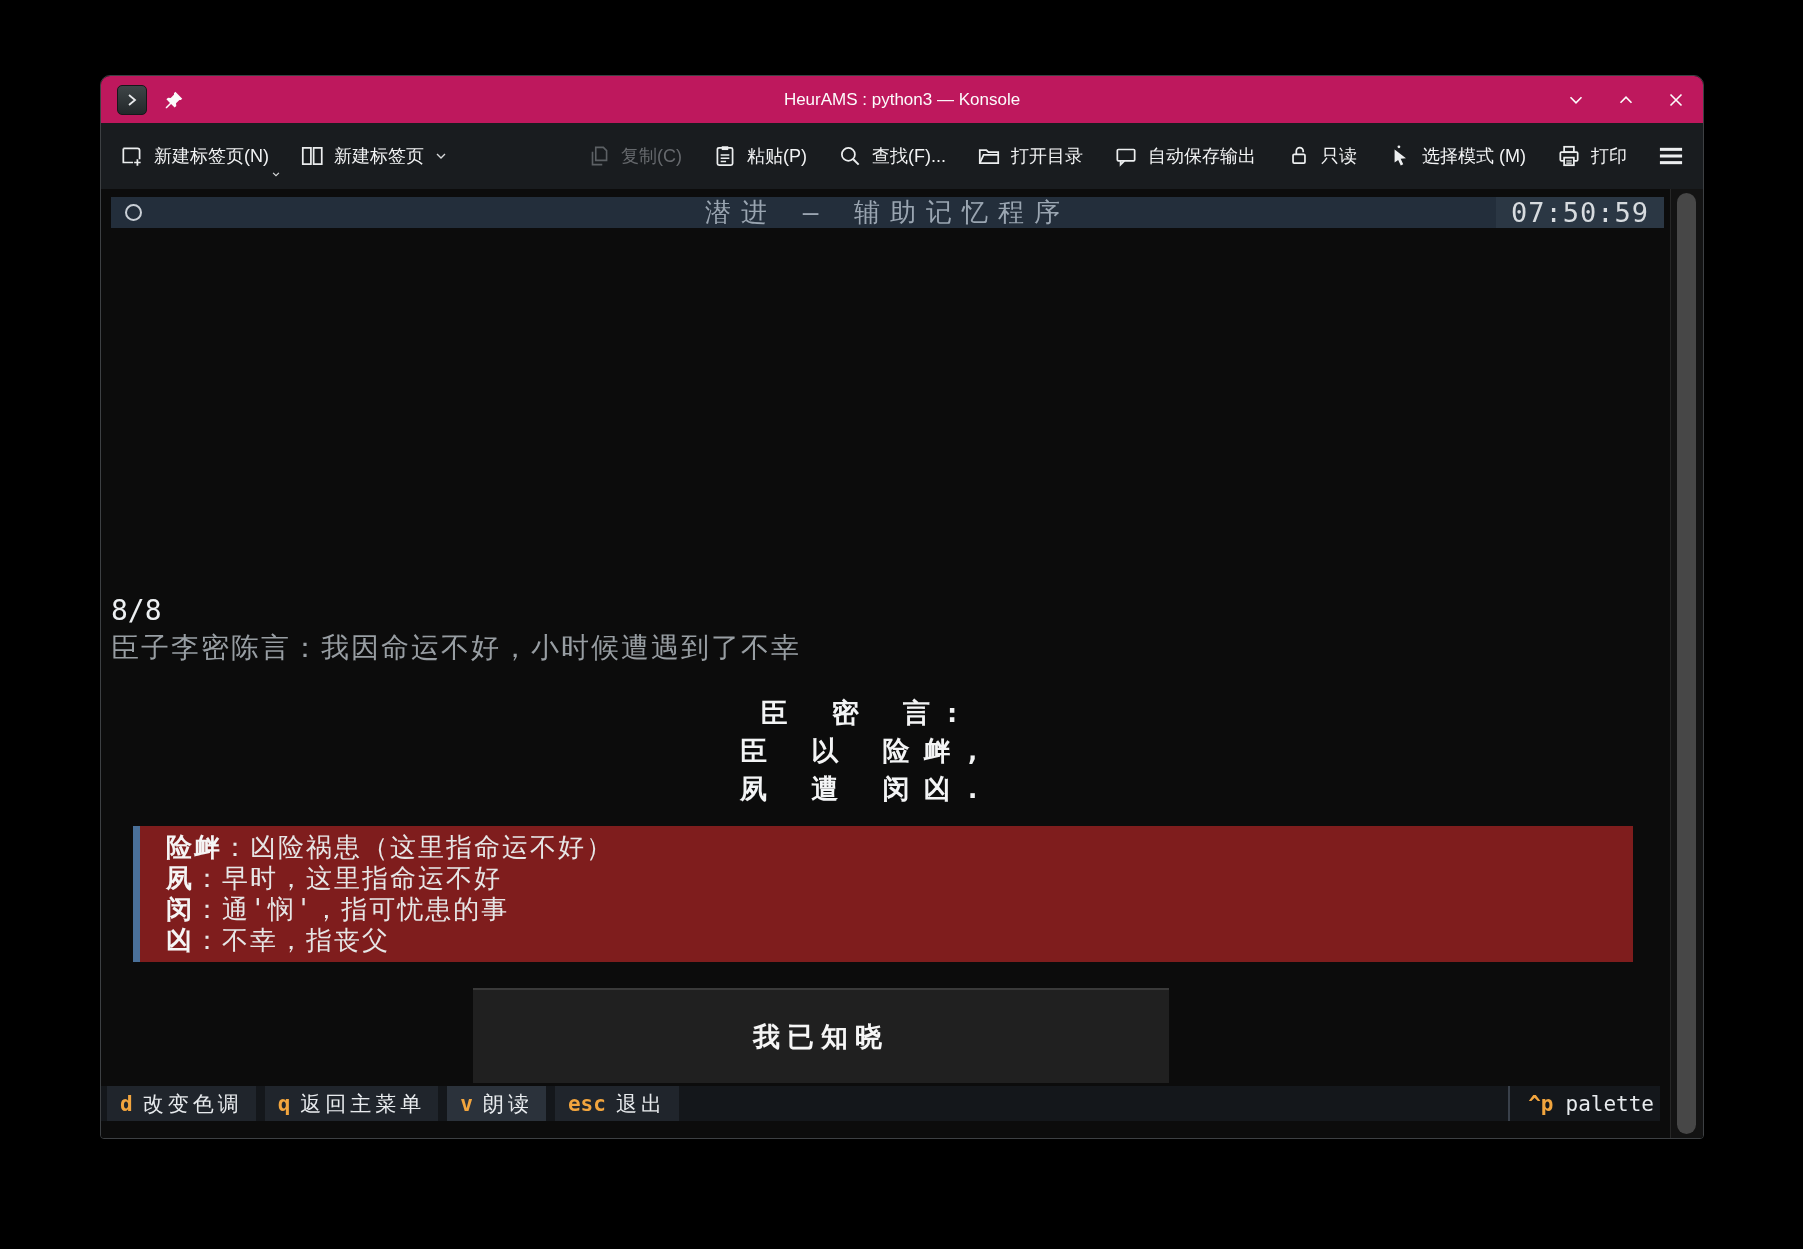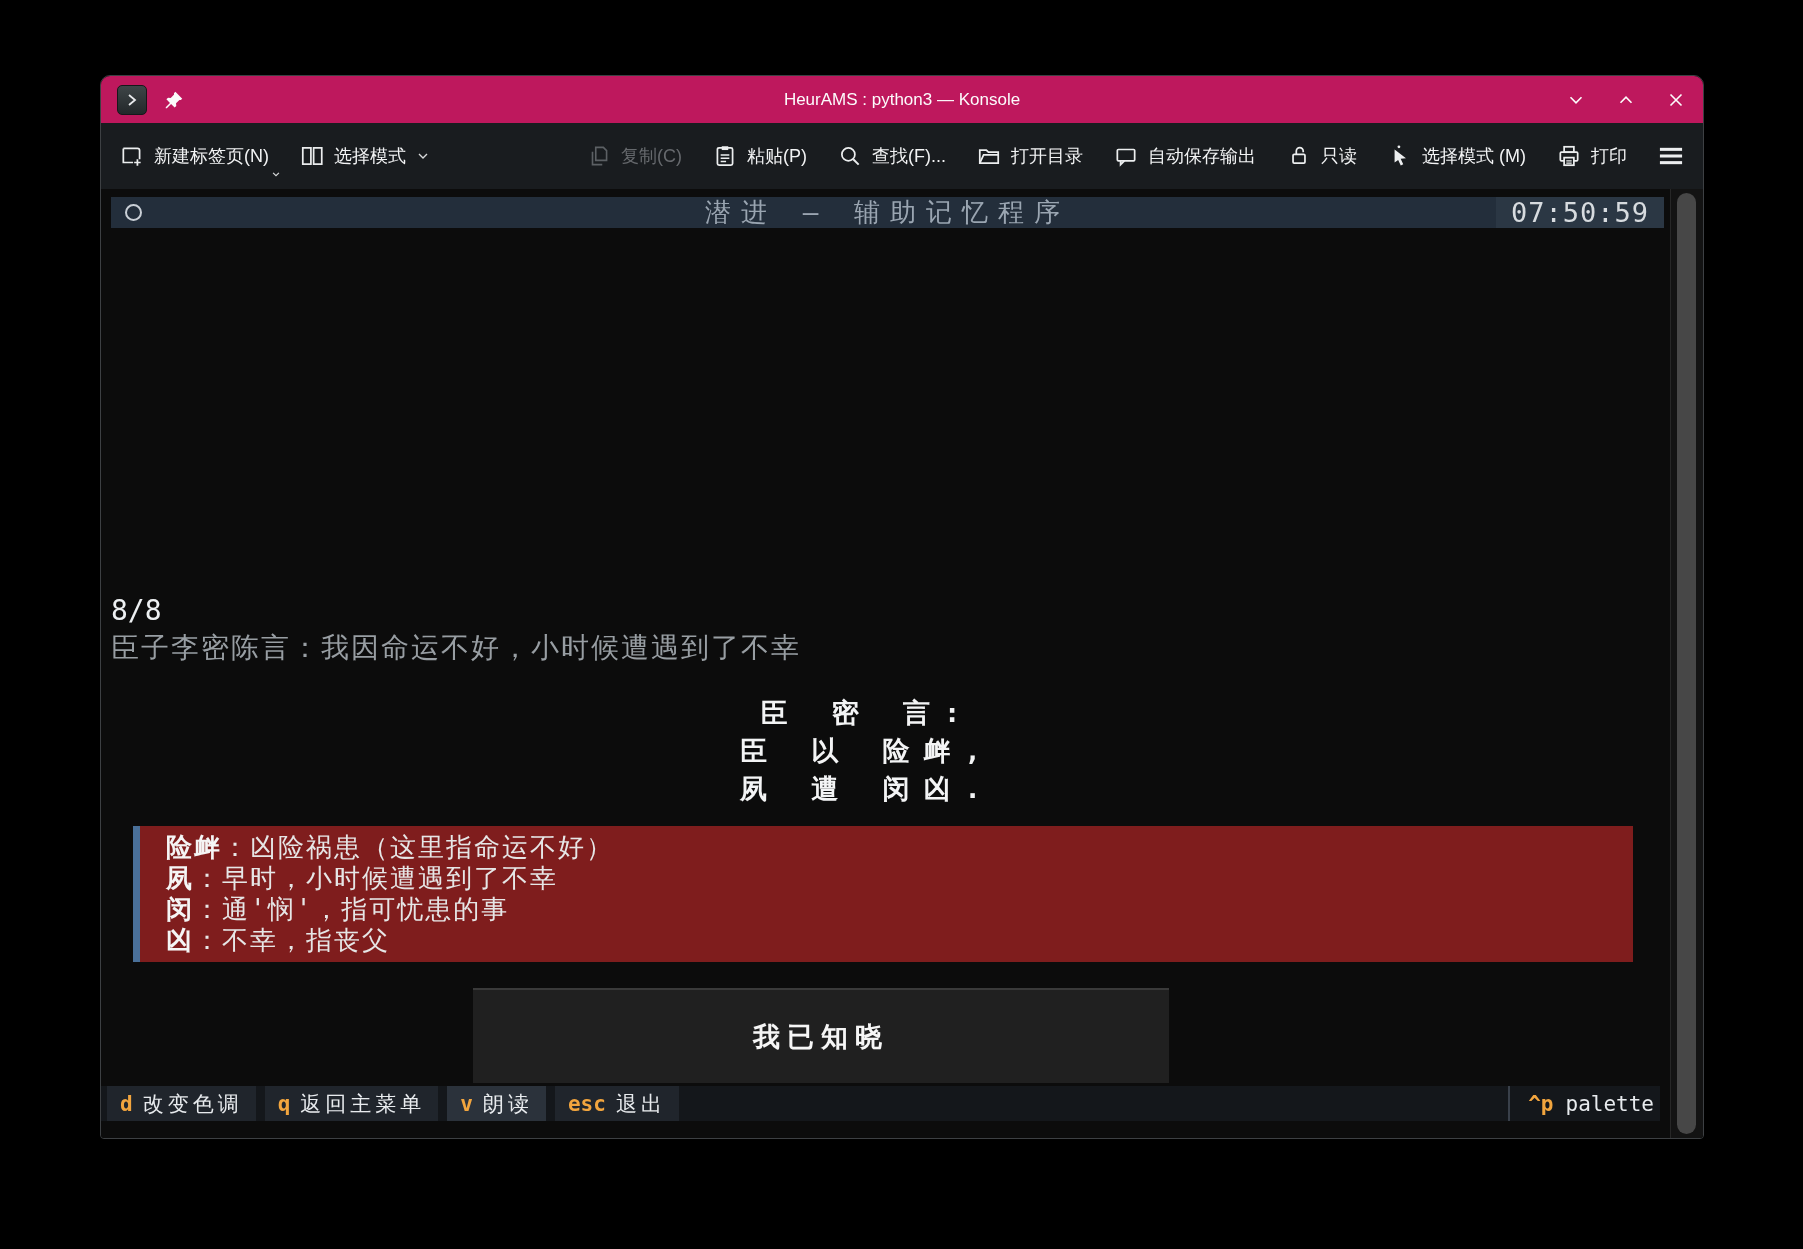--- a/index.html
+++ b/index.html
@@ -170,21 +170,21 @@
             <polyline points="7,10 12,15 17,10" fill="none" stroke="#d8dadb" stroke-width="2"></polyline>
           </svg>
       </span>
     </div>
 
     <div class="tb-item">
       <svg width="26" height="26" viewBox="0 0 24 24">
         <rect x="3.5" y="4.5" width="7.5" height="15" fill="none" stroke="#eceeef" stroke-width="1.6"></rect>
         <rect x="13.5" y="4.5" width="7.5" height="15" fill="none" stroke="#eceeef" stroke-width="1.6"></rect>
       </svg>
-      <span>选择模式</span>
+      <span>新建标签页</span>
       <svg width="16" height="16" viewBox="0 0 24 24">
           <polyline points="6,9 12,15 18,9" fill="none" stroke="#d8dadb" stroke-width="2"></polyline>
         </svg>
     </div>
 
     <div class="tb-spacer"></div>
 
     <div class="tb-item disabled">
       <svg width="26" height="26" viewBox="0 0 24 24">
         <path d="M9 4 h7 l3 3 v9 h-10 z" fill="none" stroke="#5c6064" stroke-width="1.5"></path>
@@ -274,21 +274,21 @@
       <div class="intro">臣子李密陈言：我因命运不好，小时候遭遇到了不幸</div>
 
       <div class="poem">
         <div>臣 密 言:</div>
         <div>臣 以 险衅,</div>
         <div>夙 遭 闵凶.</div>
       </div>
 
       <div class="annotation">
         <div><span class="term">险衅</span><span>：</span><span>凶险祸患（这里指命运不好）</span></div>
-        <div><span class="term">夙</span><span>：</span><span>早时，小时候遭遇到了不幸</span></div>
+        <div><span class="term">夙</span><span>：</span><span>早时，这里指命运不好</span></div>
         <div><span class="term">闵</span><span>：</span><span>通'悯'，指可忧患的事</span></div>
         <div><span class="term">凶</span><span>：</span><span>不幸，指丧父</span></div>
       </div>
 
       <div class="ack-btn">我已知晓</div>
     </div>
 
     <div class="bottombar">
       <div class="hint">
         <span class="key">d</span>

